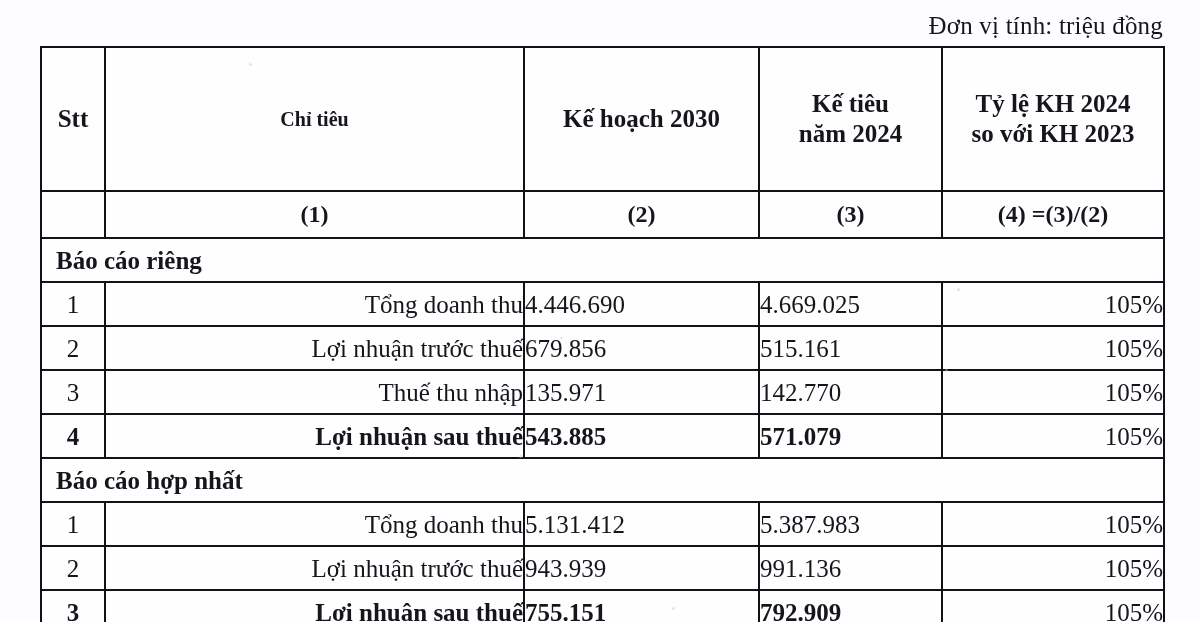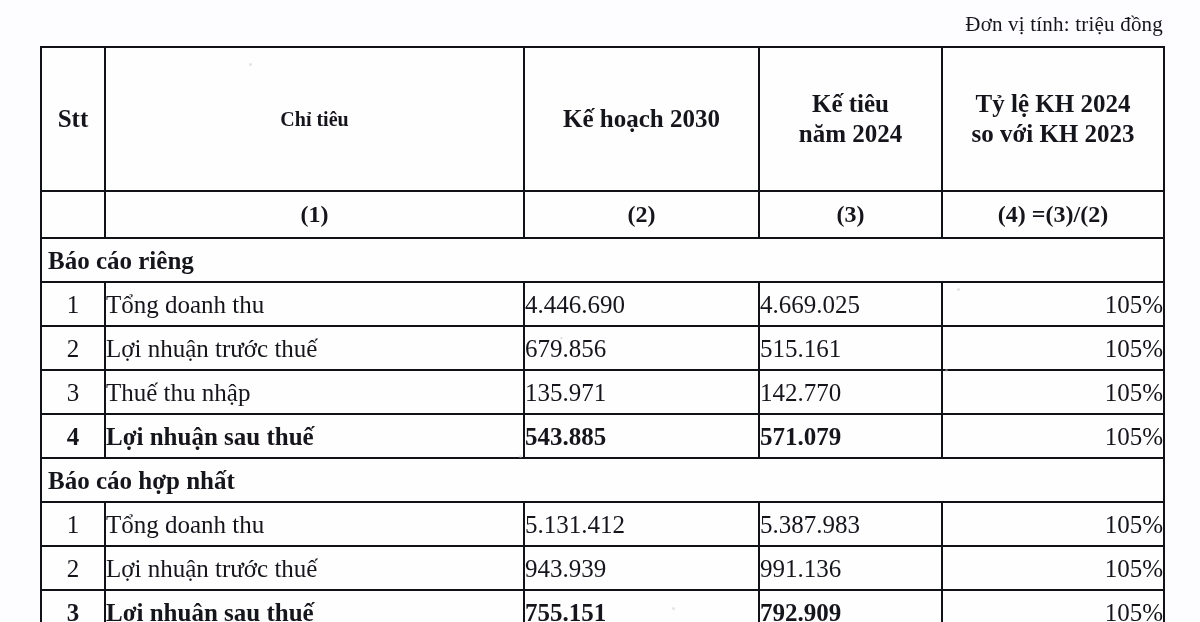--- a/index.html
+++ b/index.html
@@ -25,21 +25,21 @@
     height: 622px;
   }
 
   
   .unit-note {
     position: absolute;
     left: 0;
     top: 12px;
     width: 1163px;
     text-align: right;
-    font-size: 21px;
+    font-size: 25px;
     letter-spacing: 0.2px;
     white-space: nowrap;
   }
 
   
   .table-wrap {
     position: absolute;
     left: 40px;
     top: 46px;
     width: 1123px;
@@ -84,34 +84,34 @@
     text-align: center;
     font-weight: bold;
     font-size: 24px;
   }
 
   
   tr.section-row td {
     height: 42px;
     font-weight: bold;
     font-size: 25px;
-    padding-left: 6px;
+    padding-left: 14px;
     text-align: left;
   }
 
   
   tr.data-row td {
     height: 42px;
   }
   td.cell-stt {
     text-align: center;
     font-size: 25px;
   }
   td.cell-name {
-    text-align: left;
+    text-align: right;
     padding-left: 14px;
     font-size: 25px;
   }
   td.cell-num {
     padding-right: 10px;
     font-size: 25px;
   }
   td.cell-ratio {
     text-align: right;
     padding-right: 12px;

